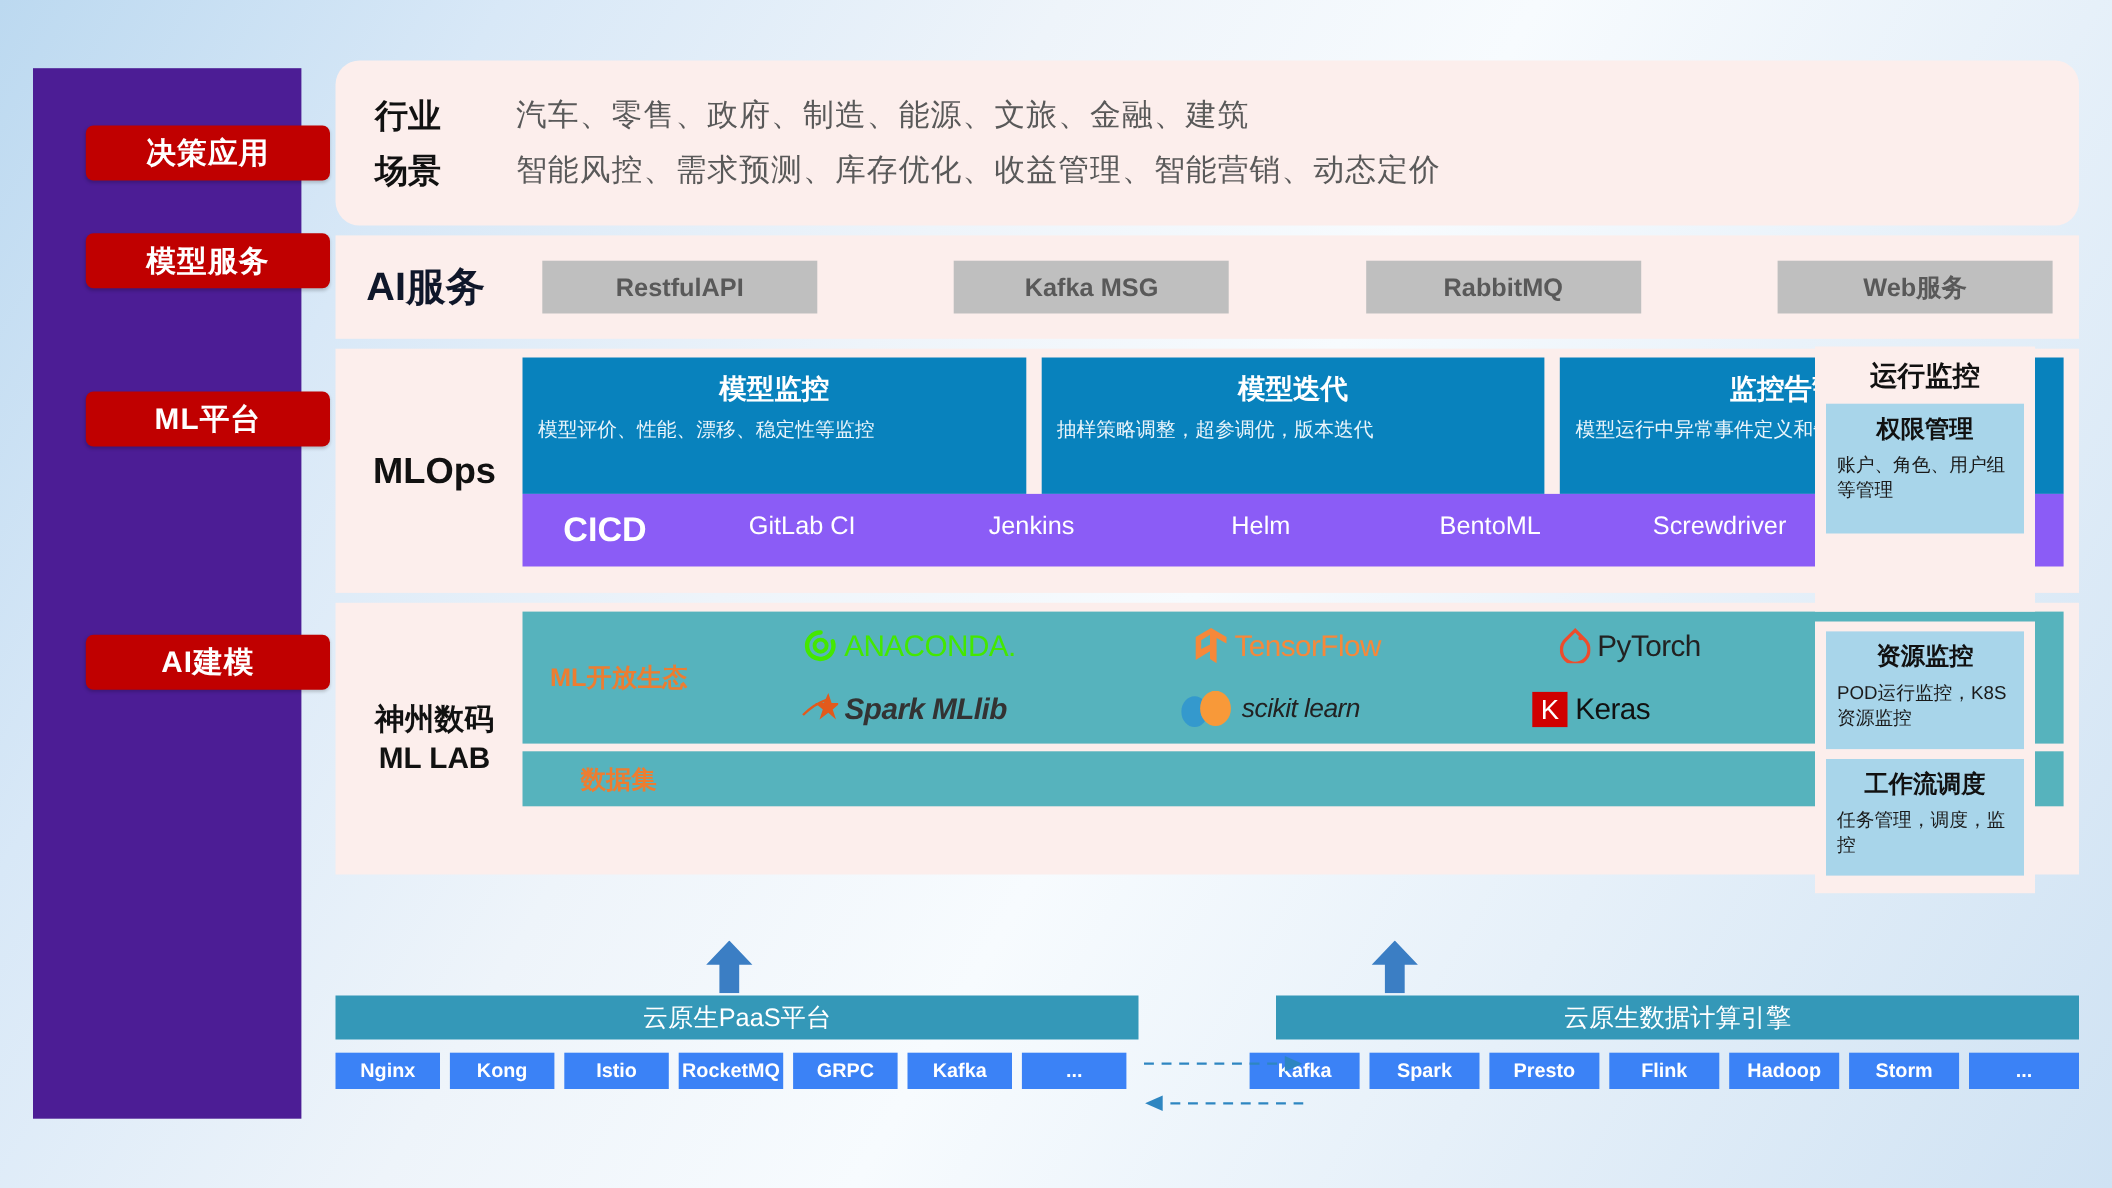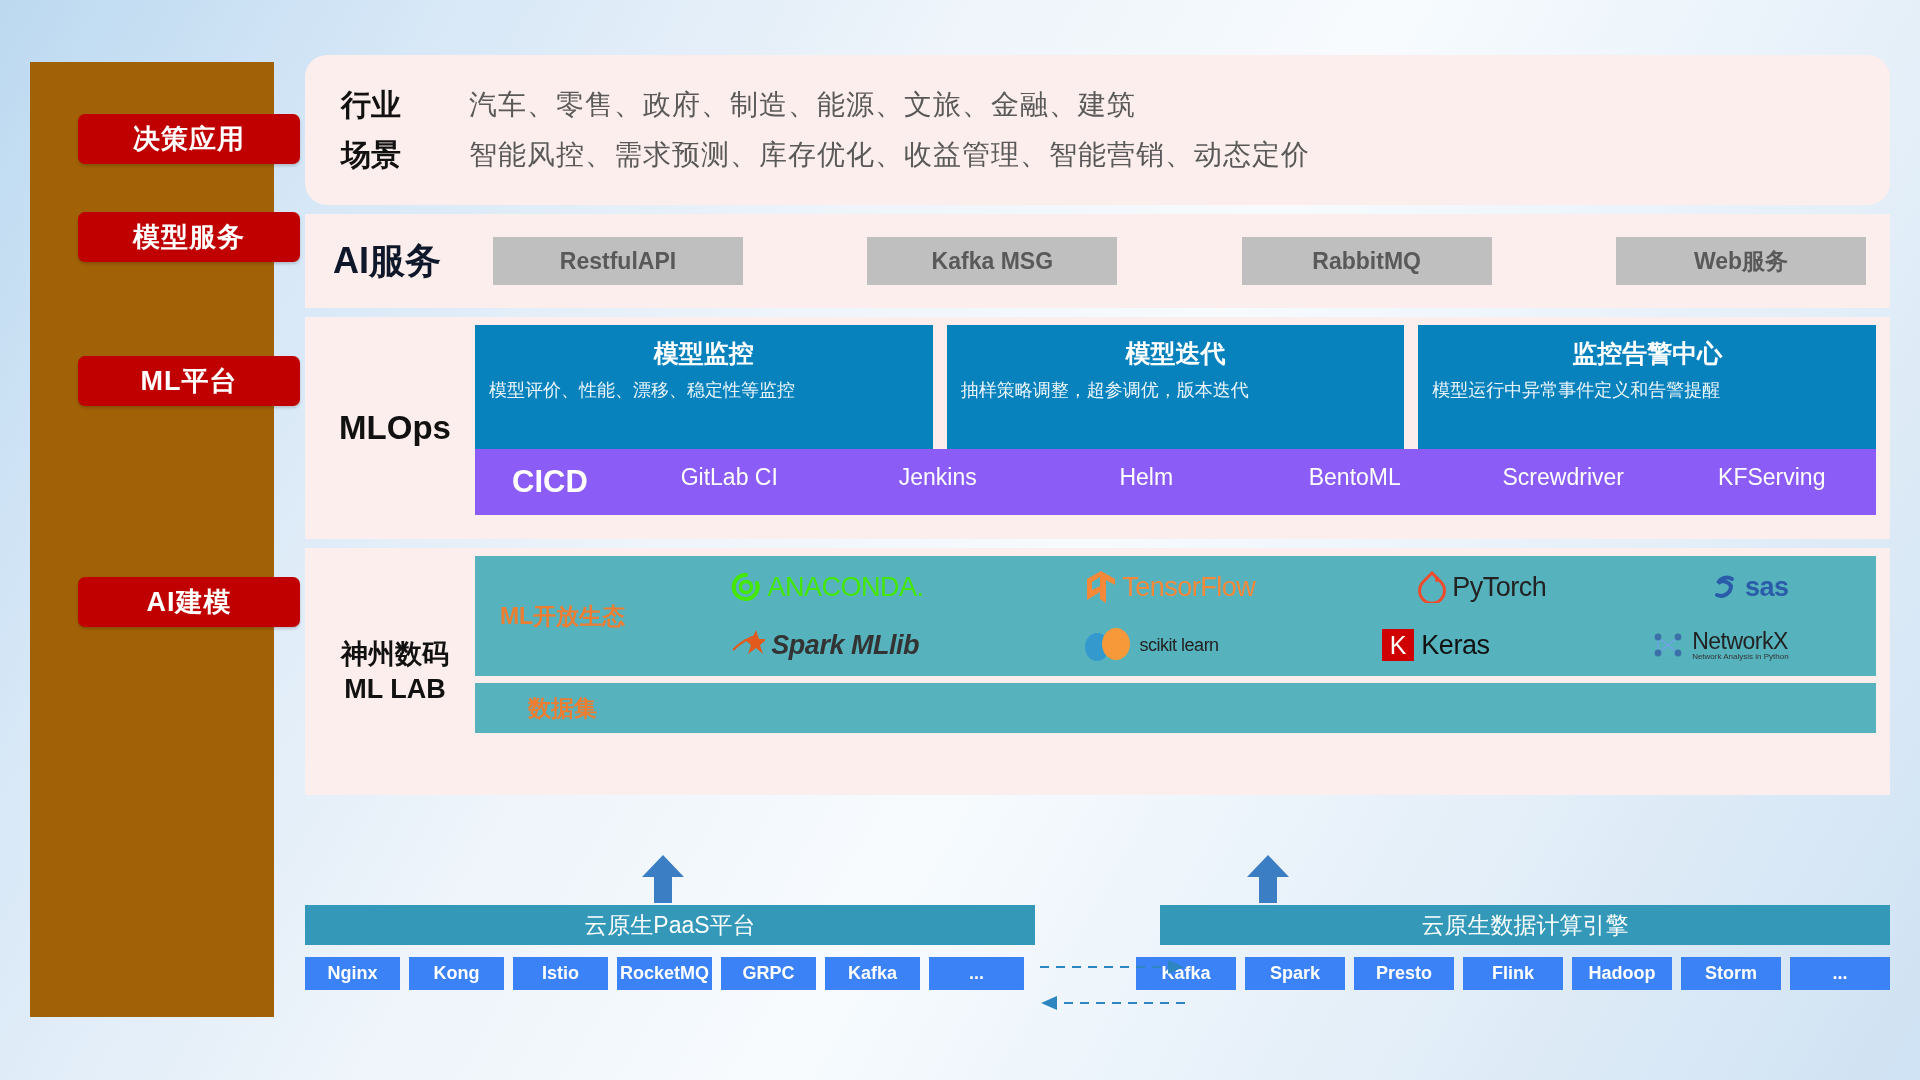--- a/index.html
+++ b/index.html
@@ -5,21 +5,21 @@
   html,body{margin:0;padding:0;}
   body{
     width:1920px;height:1080px;overflow:hidden;
     font-family:"Liberation Sans","DejaVu Sans",sans-serif;
     background:linear-gradient(120deg,#bcd9f0 0%,#d8e8f7 18%,#eef4fa 38%,#f7fbfe 55%,#e6f0f9 75%,#cfe2f3 100%);
     position:relative;
   }
   .stage{position:absolute;left:0;top:0;width:1920px;height:1080px;}
 
   
-  .rail{position:absolute;left:30px;top:62px;width:244px;height:955px;background:#a16207;}
+  .rail{position:absolute;left:30px;top:62px;width:244px;height:955px;background:#4c1d95;}
   .rail-lbl{position:absolute;left:48px;width:222px;height:50px;background:#c00000;border-radius:7px;
     color:#fff;font-size:27px;font-weight:bold;display:flex;align-items:center;justify-content:center;
     letter-spacing:1px;box-shadow:0 2px 3px rgba(0,0,0,.18);}
 
   
   .main{position:absolute;left:305px;top:55px;width:1585px;}
 
   .band{background:#fceeec;position:relative;}
   .band + .band{margin-top:9px;}
 
@@ -209,21 +209,21 @@
                   <polygon points="25,2 28,11 36,11 29,17 32,26 25,20 17,26 20,17 13,11 21,11" fill="#e25a1c"></polygon>
                   <path d="M2 22 q10 -10 22 -14" stroke="#e25a1c" stroke-width="2.2" fill="none"></path>
                 </svg>
                 <span class="txt" style="color:#333;font-weight:bold;font-style:italic">Spark MLlib</span>
               </div>
               <div class="logo">
                 <svg width="52" height="34" viewBox="0 0 52 34">
                   <ellipse cx="15" cy="19" rx="12" ry="14" fill="#3499cd"></ellipse>
                   <ellipse cx="34" cy="16" rx="14" ry="16" fill="#f89939"></ellipse>
                 </svg>
-                <span class="txt" style="color:#222;font-size:18px">scikit learn</span>
+                <span class="txt" style="color:#222;font-style:italic;font-size:24px">scikit learn</span>
               </div>
               <div class="logo">
                 <svg width="34" height="34" viewBox="0 0 34 34">
                   <rect x="1" y="1" width="32" height="32" fill="#d00000"></rect>
                   <text x="17" y="26" font-size="25" fill="#fff" text-anchor="middle" font-family="Liberation Sans, sans-serif">K</text>
                 </svg>
                 <span class="txt" style="color:#111">Keras</span>
               </div>
               <div class="logo">
                 <svg width="34" height="32" viewBox="0 0 34 32">
@@ -244,20 +244,39 @@
           </div>
         </div>
 
         <div class="dataset">
           <div class="dlab">数据集</div>
         </div>
       </div>
     </div>
   </div>
 
+  <div class="monitor">
+    <div class="mon-band" style="height:241px">
+      <div class="mon-title">运行监控</div>
+      <div class="moncard" style="height:118px">
+        <h5>权限管理</h5>
+        <p>账户、角色、用户组等管理</p>
+      </div>
+    </div>
+    <div class="mon-band" style="height:247px;margin-top:9px;padding-top:9px;box-sizing:border-box">
+      <div class="moncard" style="height:107px">
+        <h5>资源监控</h5>
+        <p>POD运行监控，K8S资源监控</p>
+      </div>
+      <div class="moncard" style="height:106px">
+        <h5>工作流调度</h5>
+        <p>任务管理，调度，监控</p>
+      </div>
+    </div>
+  </div>
 
   <svg style="position:absolute;left:640px;top:855px" width="46" height="48">
     <polygon points="23,0 44,22 32,22 32,48 14,48 14,22 2,22" fill="#3b7ec4"></polygon>
   </svg>
   <svg style="position:absolute;left:1245px;top:855px" width="46" height="48">
     <polygon points="23,0 44,22 32,22 32,48 14,48 14,22 2,22" fill="#3b7ec4"></polygon>
   </svg>
 
   <div class="cloud">
     <div class="cloudrow">

